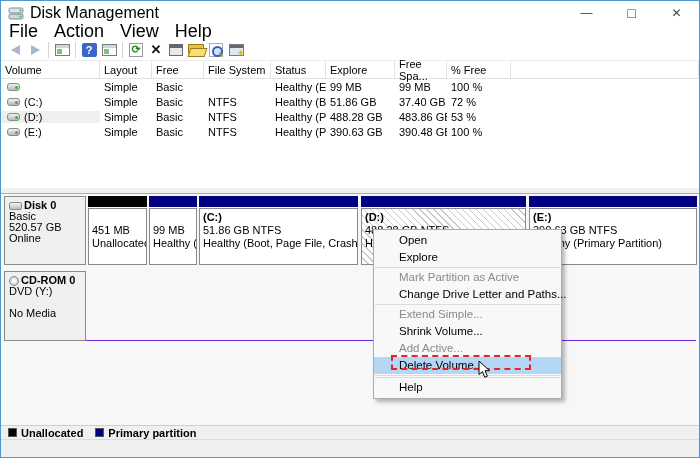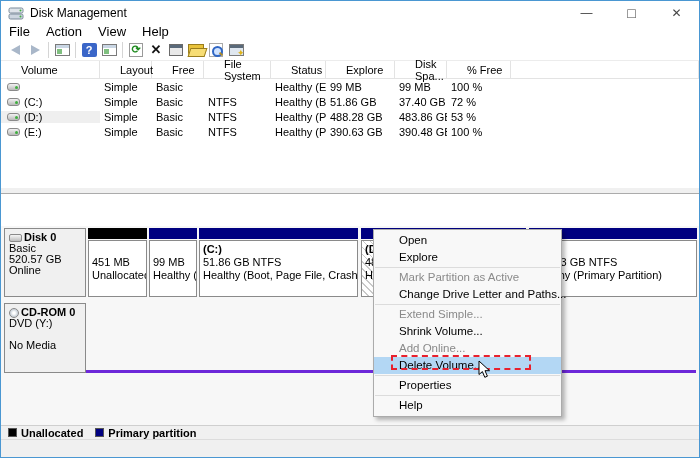--- a/index.html
+++ b/index.html
@@ -4,26 +4,26 @@
 <style>
   * { box-sizing: border-box; margin: 0; padding: 0; }
   html,body { width:700px; height:458px; }
   body { font-family:"Liberation Sans", sans-serif; background:#fff; }
 
   .window { position:relative; width:700px; height:458px; border:1px solid #4a97d2; background:#fff; overflow:hidden; font-size:11px; color:#000; }
 
   
   .titlebar { position:absolute; left:0; top:0; right:0; height:23px; display:flex; align-items:center; padding-left:7px; background:#fff; }
   .titlebar .app-icon { margin-right:6px; display:inline-flex; }
-  .titlebar .title { font-size:12px; }
+  .titlebar .title { font-size:16px; }
   .win-controls { margin-left:auto; display:flex; height:100%; }
   .win-btn { width:45px; height:100%; display:flex; align-items:center; justify-content:center; color:#444; font-size:12px; }
 
   
-  .menubar { position:absolute; left:0; top:23px; right:0; height:15px; display:flex; align-items:center; font-size:13px; }
+  .menubar { position:absolute; left:0; top:23px; right:0; height:15px; display:flex; align-items:center; font-size:18px; }
   .menubar .menu-item { padding:0 8px; }
 
   
   .toolbar { position:absolute; left:0; top:38px; right:0; height:22px; display:flex; align-items:center; padding-left:4px; border-bottom:1px solid #ececec; }
   .tbtn { width:20px; height:18px; display:flex; align-items:center; justify-content:center; }
   .tsep { width:1px; height:16px; background:#d5d5d5; margin:0 3px; }
   .arrow-ico { width:0; height:0; border-top:5px solid transparent; border-bottom:5px solid transparent; }
   .arrow-left { border-right:9px solid #a9b7c9; }
   .arrow-right { border-left:9px solid #a9b7c9; }
   .winico { width:15px; height:12px; border:1px solid #7a7a7a; background:#fff; position:relative; }
@@ -40,46 +40,46 @@
   .find-ico { width:14px; height:14px; position:relative; background:#fff; border:1px solid #aaa; }
   .find-ico::before { content:""; position:absolute; left:2px; top:2px; width:7px; height:7px; border:2px solid #2f66c4; border-radius:50%; background:#cfe2ff; }
   .find-ico::after { content:""; position:absolute; left:9px; top:9px; width:4px; height:2px; background:#b08a28; transform:rotate(45deg); }
   .snap-ico { width:15px; height:12px; border:1px solid #7a7a7a; background:#dfe7f0; position:relative; }
   .snap-ico::before { content:""; position:absolute; left:0; top:0; right:0; height:3px; background:#5a6a7a; }
   .snap-ico::after { content:"✦"; position:absolute; right:-2px; bottom:-3px; color:#e0b419; font-size:9px; }
 
   
   .volume-pane { position:absolute; left:0; top:60px; right:0; height:126px; background:#fff; }
   .vhead { display:flex; height:18px; align-items:center; border-bottom:1px solid #e3e3e3; }
-  .vhead .hcell { height:100%; display:flex; align-items:center; padding-left:20px; border-right:1px solid #e3e3e3; }
+  .vhead .hcell { height:100%; display:flex; align-items:center; padding-left:4px; border-right:1px solid #e3e3e3; }
   .vrow { display:flex; height:15px; align-items:center; }
   .cell { padding-left:4px; overflow:hidden; white-space:nowrap; }
   .c0{width:99px;} .c1{width:52px;} .c2{width:52px;} .c3{width:67px;} .c4{width:55px;} .c5{width:69px;} .c6{width:52px;} .c7{width:64px;} .cfill{flex:1; border-right:none;}
   .volcell { display:flex; align-items:center; gap:4px; padding-left:6px; }
   .drive-ico { width:13px; height:8px; border:1px solid #8a8a8a; border-radius:3px; background:linear-gradient(#f2f2f2,#b9b9b9); position:relative; flex:none; }
   .drive-ico::after { content:""; position:absolute; right:1px; top:2px; width:3px; height:3px; border-radius:50%; background:#3fae3f; }
   .selrow .volcell { background:#efefef; }
 
   
   .splitter { position:absolute; left:0; top:186px; right:0; height:7px; background:#f0f0f0; border-top:1px solid #ffffff; border-bottom:1px solid #ababab; }
 
   
-  .graph-pane { position:absolute; left:0; top:193px; right:0; height:231px; background:#f7f7f7;margin-top:32px; }
+  .graph-pane { position:absolute; left:0; top:193px; right:0; height:231px; background:#f7f7f7; }
   .disk-row { position:absolute; left:3px; right:3px; height:69px; }
   .disk-label { position:absolute; left:0; top:0; width:82px; height:69px; background:#f0f0f0; border:1px solid #8a8a8a; padding:3px 4px; line-height:11px; }
   .disk-label .dname { font-weight:bold; display:flex; align-items:center; gap:2px; }
   .hdd-ico { width:13px; height:8px; border:1px solid #8a8a8a; border-radius:2px; background:linear-gradient(#f6f6f6,#bdbdbd); flex:none; }
   .cd-ico { width:10px; height:10px; border:1px solid #8a8a8a; border-radius:50%; background:radial-gradient(circle,#fff 20%,#cfd6dd 60%); flex:none; }
   .partitions { position:absolute; left:84px; right:0; top:0; bottom:0; }
   .part { position:absolute; top:0; bottom:0; }
   .pstrip { height:11px; }
   .pbox { position:absolute; left:0; right:0; top:12px; bottom:0; background:#fff; border:1px solid #8a8a8a; padding:2px 3px; line-height:13px; white-space:nowrap; overflow:hidden; }
   .pbox .pname { font-weight:bold; height:13px; }
   .part.selected .pbox { background:repeating-linear-gradient(45deg, #fff 0 4px, #c9c9c9 4px 5px); }
-  .cdrom-row { border-bottom:3px solid #6d28d9; }
+  .cdrom-row { border-bottom:1px solid #6d28d9; }
 
   
   .legend { position:absolute; left:0; top:424px; right:0; height:14px; background:#f0f0f0; border-top:1px solid #cfcfcf; display:flex; align-items:center; gap:12px; padding-left:7px; font-weight:bold; }
   .legend .litem { display:flex; align-items:center; gap:4px; }
   .lsq { width:9px; height:9px; border:1px solid #555; }
   .statusbar { position:absolute; left:0; top:438px; right:0; bottom:0; background:#f0f0f0; border-top:1px solid #dcdcdc; }
 
   
   .context-menu { position:absolute; left:372px; top:228px; width:189px; background:#f8f8f8; border:1px solid #ababab; box-shadow:3px 3px 4px rgba(0,0,0,.28); padding:2px 0; z-index:10; font-size:11.5px; }
   .mi { position:relative; height:17px; line-height:17px; padding-left:25px; white-space:nowrap; }
@@ -158,21 +158,21 @@
   </div>
 
   <div class="volume-pane">
     <div class="vhead">
       <div class="hcell c0">Volume</div>
       <div class="hcell c1">Layout</div>
       <div class="hcell c2">Free</div>
       <div class="hcell c3">File System</div>
       <div class="hcell c4">Status</div>
       <div class="hcell c5">Explore</div>
-      <div class="hcell c6">Disk Spa...</div>
+      <div class="hcell c6">Free Spa...</div>
       <div class="hcell c7">% Free</div>
       <div class="hcell cfill"></div>
     </div>
 
     <div class="vrow">
       <div class="cell c0 volcell">
           <span class="drive-ico"></span>
           <span></span>
         </div>
       <div class="cell c1">Simple</div>
@@ -309,29 +309,28 @@
 
   <div class="context-menu">
     <div class="mi">Open</div>
     <div class="mi">Explore</div>
     <div class="msep"></div>
     <div class="mi disabled">Mark Partition as Active</div>
     <div class="mi">Change Drive Letter and Paths...</div>
     <div class="msep"></div>
     <div class="mi disabled">Extend Simple...</div>
     <div class="mi">Shrink Volume...</div>
-    <div class="mi disabled">Add Online...</div>
+    <div class="mi disabled">Add Active...</div>
     <div class="mi highlighted">
       <span>Delete Volume...</span>
       <div class="annotation-rect"></div>
       <span class="cursor">
         <svg width="13" height="19" viewBox="0 0 13 19">
             <path d="M1 1 L1 14.5 L4.4 11.6 L6.8 17.3 L9.4 16.2 L7 10.7 L11.5 10.7 Z" fill="#ffffff" stroke="#000000" stroke-width="1"></path>
           </svg>
       </span>
     </div>
     <div class="msep"></div>
-    <div class="mi">Properties</div>
     <div class="msep"></div>
     <div class="mi">Help</div>
   </div>
 
 </div>
 
 </body></html>

